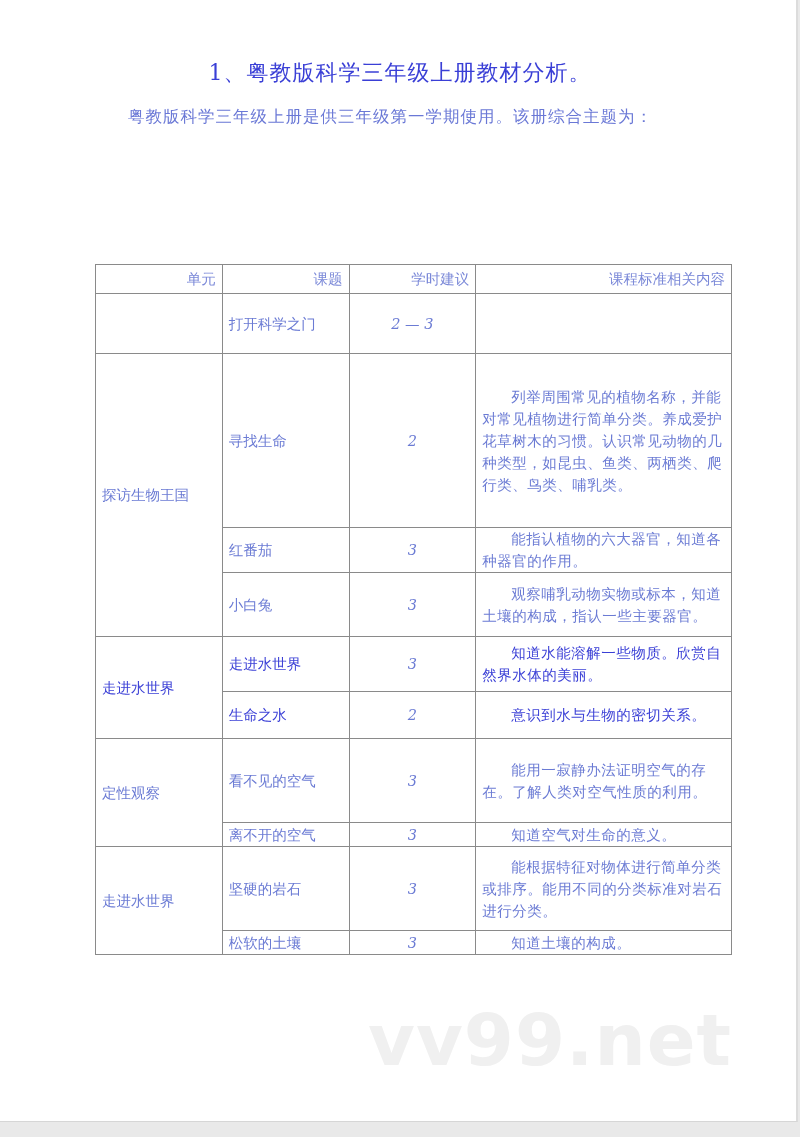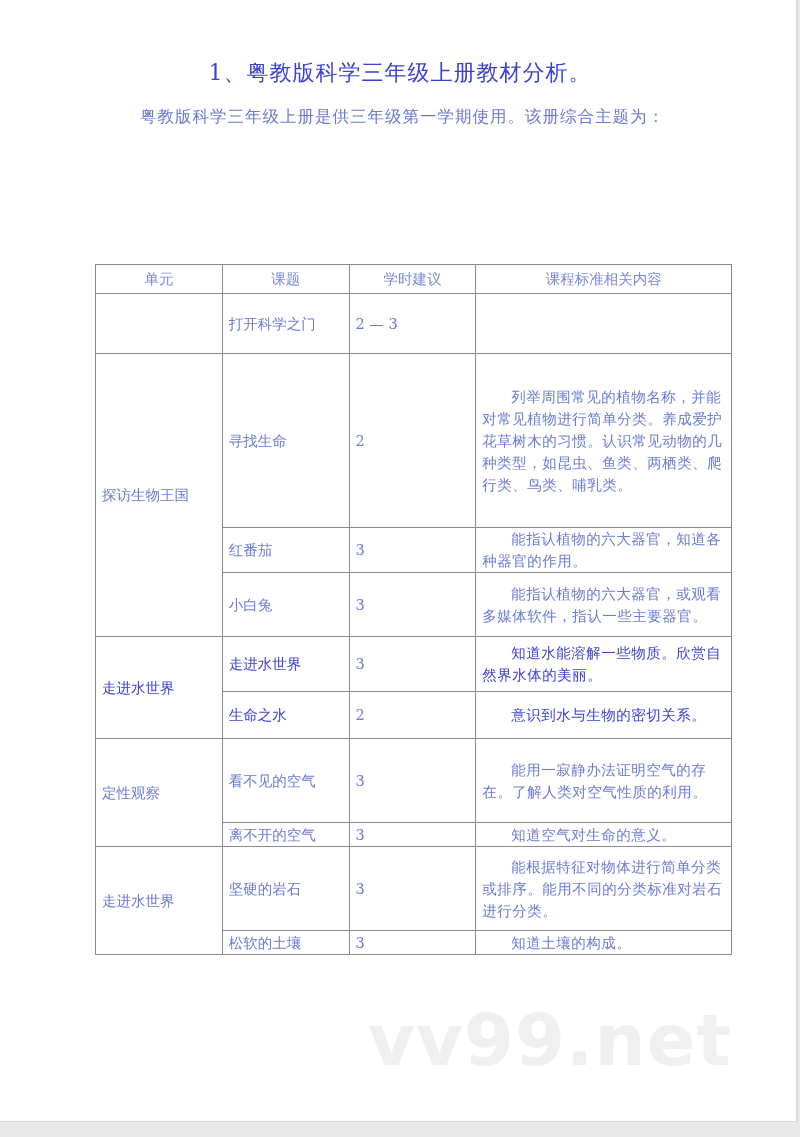--- a/index.html
+++ b/index.html
@@ -10,41 +10,41 @@
   }
   .page {
     position: absolute; left: 0; top: 0; width: 796px; height: 1121px;
     background: #ffffff; border-right: 2px solid #dcdcdc; border-bottom: 1px solid #d6d6d6;
   }
   .title {
     position: absolute; left: 0; width: 800px; top: 58px; text-align: center;
     font-size: 22px; color: #3a3fd6; letter-spacing: 1px;
   }
   .para {
-    position: absolute; left: 104px; width: 620px;
+    position: absolute; left: 92px; width: 620px;
     font-size: 16.5px; color: #6a78d6; letter-spacing: 1px; white-space: nowrap;
   }
   .p1 { top: 106px; text-indent: 36px; }
   .p2 { top: 148px; }
   .p3 { top: 190px; }
   table.content {
     position: absolute; left: 95px; top: 264px; width: 637px;
     border-collapse: collapse; table-layout: fixed;
     font-size: 14.5px; color: #6b7bd4;
   }
   table.content td, table.content th {
     border: 1.5px solid #8a8a8a; padding: 0 6px; vertical-align: middle;
     font-weight: normal; line-height: 22px;
   }
-  table.content th { height: 28px; text-align: center; color: #7a88d8; }
+  table.content th { height: 28px; text-align: right; color: #7a88d8; }
   .c-unit { width: 116px; }
   .c-topic { width: 116px; }
   .c-hours { width: 116px; }
   .c-std { width: 234px; }
-  .hours { text-align: left; }
+  .hours { text-align: center; font-style: italic; }
   .std { text-indent: 2em; letter-spacing: 0.5px; }
   .dark { color: #3a3fd6; }
   .watermark {
     position: absolute; left: 368px; top: 998px;
     font-family: "DejaVu Sans", "Liberation Sans", sans-serif; font-weight: bold;
     font-size: 72px; color: #f0f0f0; letter-spacing: 1px;
   }
 </style>
 </head>
 <body>
@@ -80,21 +80,21 @@
       <td class="std">列举周围常见的植物名称，并能对常见植物进行简单分类。养成爱护花草树木的习惯。认识常见动物的几种类型，如昆虫、鱼类、两栖类、爬行类、鸟类、哺乳类。</td>
     </tr>
     <tr style="height:43px">
       <td>红番茄</td>
       <td class="hours">3</td>
       <td class="std">能指认植物的六大器官，知道各种器官的作用。</td>
     </tr>
     <tr style="height:64px">
       <td>小白兔</td>
       <td class="hours">3</td>
-      <td class="std">能指认植物的六大器官，或观看多媒体软件，指认一些主要器官。</td>
+      <td class="std">观察哺乳动物实物或标本，知道土壤的构成，指认一些主要器官。</td>
     </tr>
     <tr style="height:55px">
       <td rowspan="2" class="dark">走进水世界</td>
       <td class="dark">走进水世界</td>
       <td class="hours">3</td>
       <td class="std dark">知道水能溶解一些物质。欣赏自然界水体的美丽。</td>
     </tr>
     <tr style="height:47px">
       <td class="dark">生命之水</td>
       <td class="hours">2</td>

